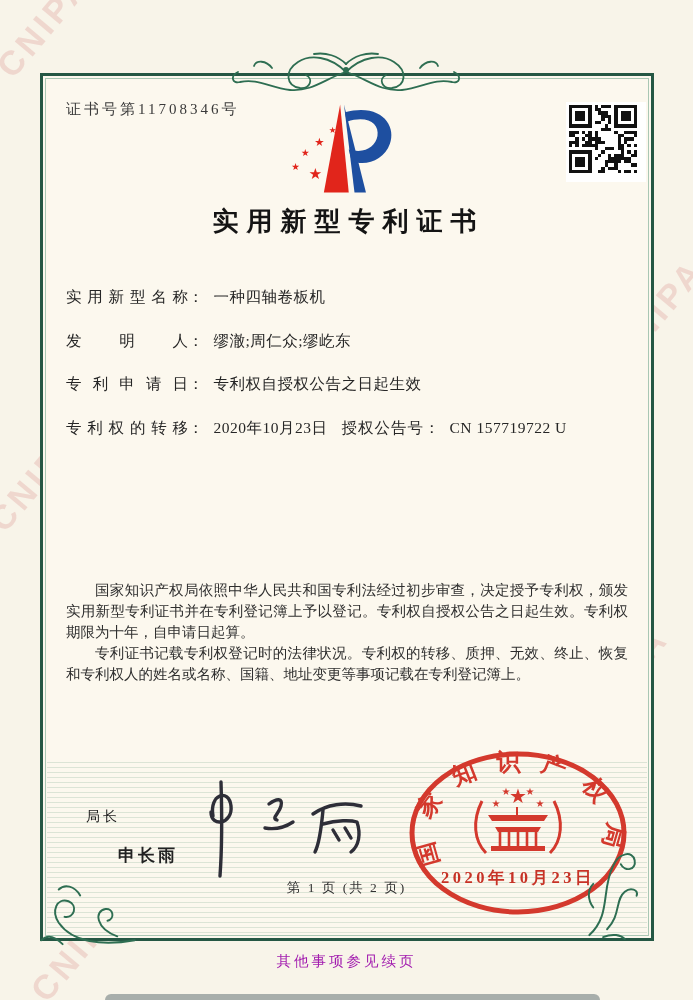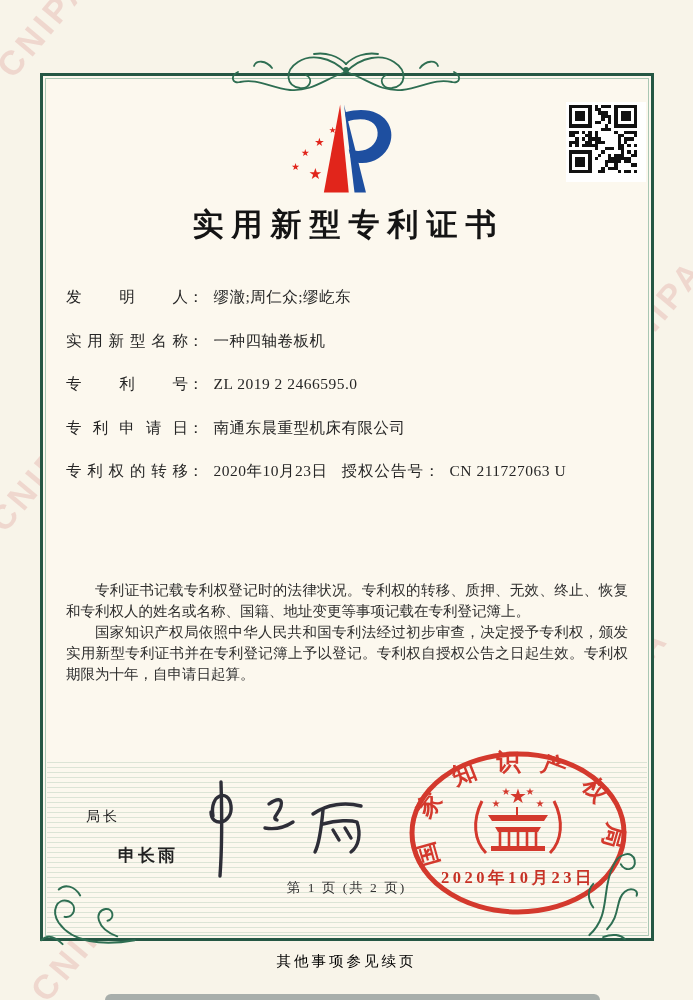--- a/index.html
+++ b/index.html
@@ -33,21 +33,21 @@
   }
   .content{position:absolute; inset:0; z-index:2;}
   .cert-no{
     position:absolute; left:66px; top:100px;
     font-size:15px; letter-spacing:3px; color:#3a3a3a;
   }
   .logo{position:absolute; left:276px; top:100px;}
   .qr{position:absolute; left:566px; top:102px; width:74px; height:74px; background:#fff; padding:3px;}
   .title{
     position:absolute; left:4px; right:0; top:204px; text-align:center;
-    font-size:31px; font-weight:bold; letter-spacing:8px; color:#141414;
+    font-size:26px; font-weight:bold; letter-spacing:8px; color:#141414;
   }
   .fields{position:absolute; left:66px; top:286px; width:566px; font-size:15.5px; color:#262626;}
   .frow{margin-bottom:22.5px; line-height:21px; white-space:nowrap;}
   .flabel{
     display:inline-block; width:122px; text-align:justify; text-align-last:justify;
     -moz-text-align-last:justify; vertical-align:bottom;
   }
   .fcolon{display:inline-block; margin-right:10px;}
   .fvalue{letter-spacing:0.5px;}
   .pair2{margin-left:14px;}
@@ -60,21 +60,21 @@
   .sig-title{position:absolute; left:86px; top:808px; font-size:14px; letter-spacing:3px; color:#222;}
   .sig-name{position:absolute; left:86px; top:844px; font-size:17px; letter-spacing:3px; color:#222; font-weight:bold;margin-left:32px;}
   .sig-hand{position:absolute; left:185px; top:776px;}
   .seal{position:absolute; left:402px; top:743px; opacity:0.95;}
   .page-info{
     position:absolute; left:0; right:0; top:879px; text-align:center;
     font-size:13.5px; letter-spacing:2px; color:#333;
   }
   .cont-note{
     position:absolute; left:0; right:0; top:952px; text-align:center;
-    font-size:14.5px; letter-spacing:3px; color:#000000; z-index:2;
+    font-size:14.5px; letter-spacing:3px; color:#a21caf; z-index:2;
   }
   .ornament{position:absolute; z-index:3; pointer-events:none;}
   .orn-top{left:226px; top:48px;}
   .orn-bl{left:32px; top:872px;}
   .orn-br{left:577px; top:813px;}
   .scan-edge{
     position:absolute; left:105px; bottom:0; width:495px; height:6px;
     background:#a8aeab; border-radius:8px 8px 0 0; z-index:0;
   }
 </style>
@@ -93,20 +93,21 @@
 
   <div class="scan-edge"></div>
 
   <div class="frame">
     <div class="frame-inner"></div>
     <div class="wave-band"></div>
   </div>
 
   <div class="content">
 
+    <div class="cert-no">证书号第11708346号</div>
 
     <div class="logo">
       <svg width="134" height="97" viewBox="0 0 140 100">
         <text x="55" y="34" font-size="9" fill="#e1251b" font-family="DejaVu Sans">★</text>
         <text x="40" y="47" font-size="12" fill="#e1251b" font-family="DejaVu Sans">★</text>
         <text x="26" y="58" font-size="10" fill="#e1251b" font-family="DejaVu Sans">★</text>
         <text x="16" y="72" font-size="10" fill="#e1251b" font-family="DejaVu Sans">★</text>
         <text x="34" y="82" font-size="16" fill="#e1251b" font-family="DejaVu Sans">★</text>
         <polygon points="67,4 76,96 50,96" fill="#e1251b"></polygon>
         <polygon points="71,4 94,96 82,96" fill="#1e4fa0"></polygon>
@@ -242,39 +243,36 @@
           <rect x="0" y="14" width="7" height="7" fill="#111"></rect>
           <rect x="1" y="15" width="5" height="5" fill="#fff"></rect>
           <rect x="2" y="16" width="3" height="3" fill="#111"></rect>
         </svg>
     </div>
 
     <div class="title">实用新型专利证书</div>
 
     <div class="fields">
       <div class="frow">
+        <span class="flabel">实用新型名称</span><span class="fcolon">：</span><span class="fvalue">一种四轴卷板机</span>
+      </div>
+      <div class="frow">
         <span class="flabel">发明人</span><span class="fcolon">：</span><span class="fvalue">缪澈;周仁众;缪屹东</span>
       </div>
       <div class="frow">
-        <span class="flabel">实用新型名称</span><span class="fcolon">：</span><span class="fvalue">一种四轴卷板机</span>
+        <span class="flabel">专利申请日</span><span class="fcolon">：</span><span class="fvalue">专利权自授权公告之日起生效</span>
       </div>
       <div class="frow">
-        <span class="flabel">专利号</span><span class="fcolon">：</span><span class="fvalue">ZL 2019 2 2466595.0</span>
+        <span class="flabel">专利权的转移</span><span class="fcolon">：</span><span class="fvalue">2020年10月23日</span><span class="pair2"><span class="flabel2">授权公告号</span><span class="fcolon">：</span><span class="fvalue">CN 157719722 U</span></span>
       </div>
-      <div class="frow">
-        <span class="flabel">专利申请日</span><span class="fcolon">：</span><span class="fvalue">南通东晨重型机床有限公司</span>
-      </div>
-      <div class="frow">
-        <span class="flabel">专利权的转移</span><span class="fcolon">：</span><span class="fvalue">2020年10月23日</span><span class="pair2"><span class="flabel2">授权公告号</span><span class="fcolon">：</span><span class="fvalue">CN 211727063 U</span></span>
-      </div>
     </div>
 
     <div class="paras">
+      <p>国家知识产权局依照中华人民共和国专利法经过初步审查，决定授予专利权，颁发实用新型专利证书并在专利登记簿上予以登记。专利权自授权公告之日起生效。专利权期限为十年，自申请日起算。</p>
       <p>专利证书记载专利权登记时的法律状况。专利权的转移、质押、无效、终止、恢复和专利权人的姓名或名称、国籍、地址变更等事项记载在专利登记簿上。</p>
-      <p>国家知识产权局依照中华人民共和国专利法经过初步审查，决定授予专利权，颁发实用新型专利证书并在专利登记簿上予以登记。专利权自授权公告之日起生效。专利权期限为十年，自申请日起算。</p>
     </div>
 
     <div class="sig-title">局长</div>
     <div class="sig-name">申长雨</div>
     <div class="sig-hand">
       <svg width="195" height="105" viewBox="0 0 195 105" fill="none" stroke="#2e2e38" stroke-width="3.4" stroke-linecap="round" stroke-linejoin="round">
         <path d="M28,40 C24,18 44,12 46,30 C48,48 26,52 26,36"></path>
         <path d="M36,6 C37,38 37,72 35,100"></path>
         <path d="M84,28 C92,22 98,22 96,30 C94,38 86,42 92,44"></path>
         <path d="M80,52 C92,54 102,50 108,46"></path>

